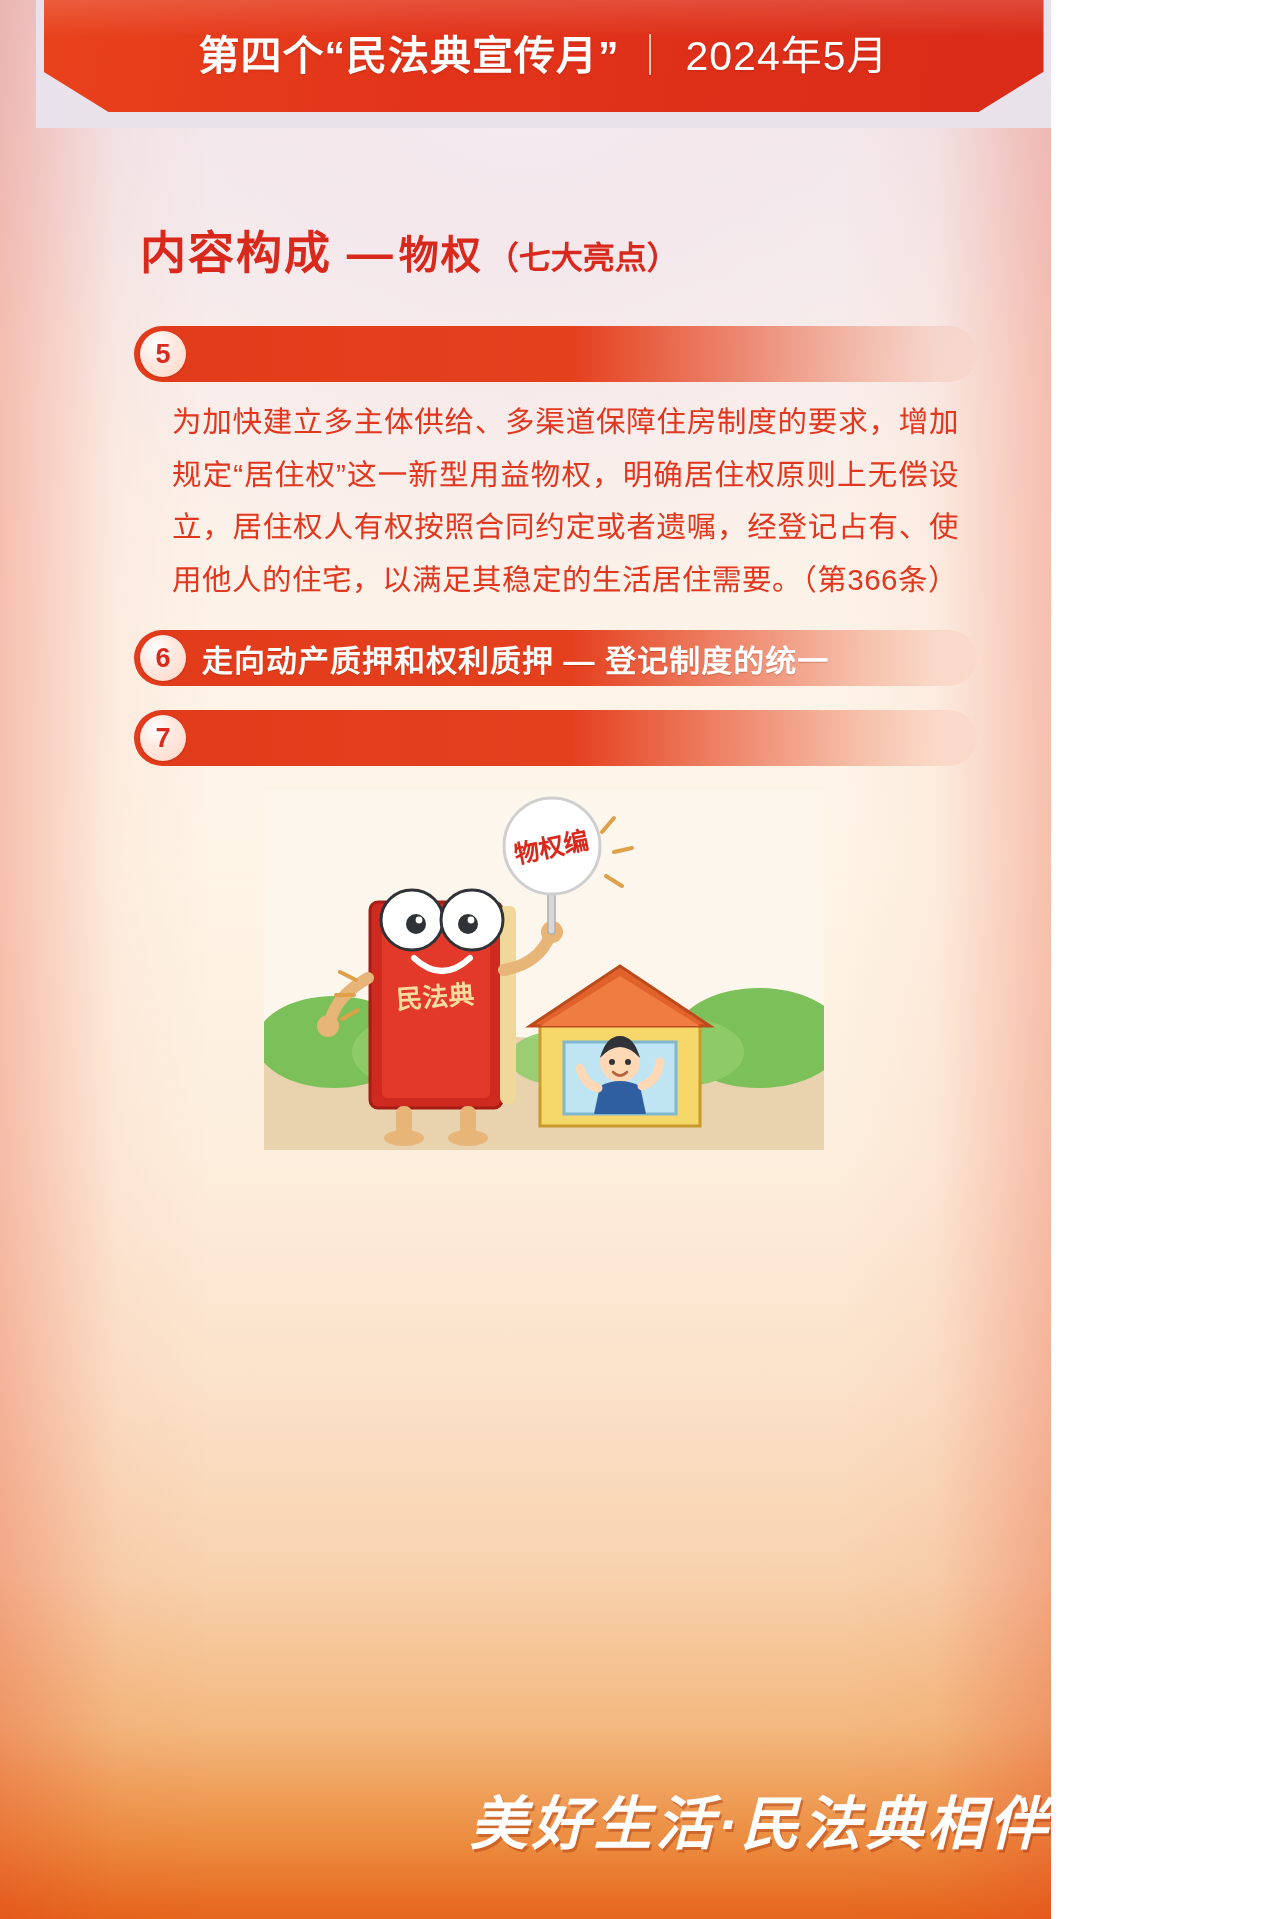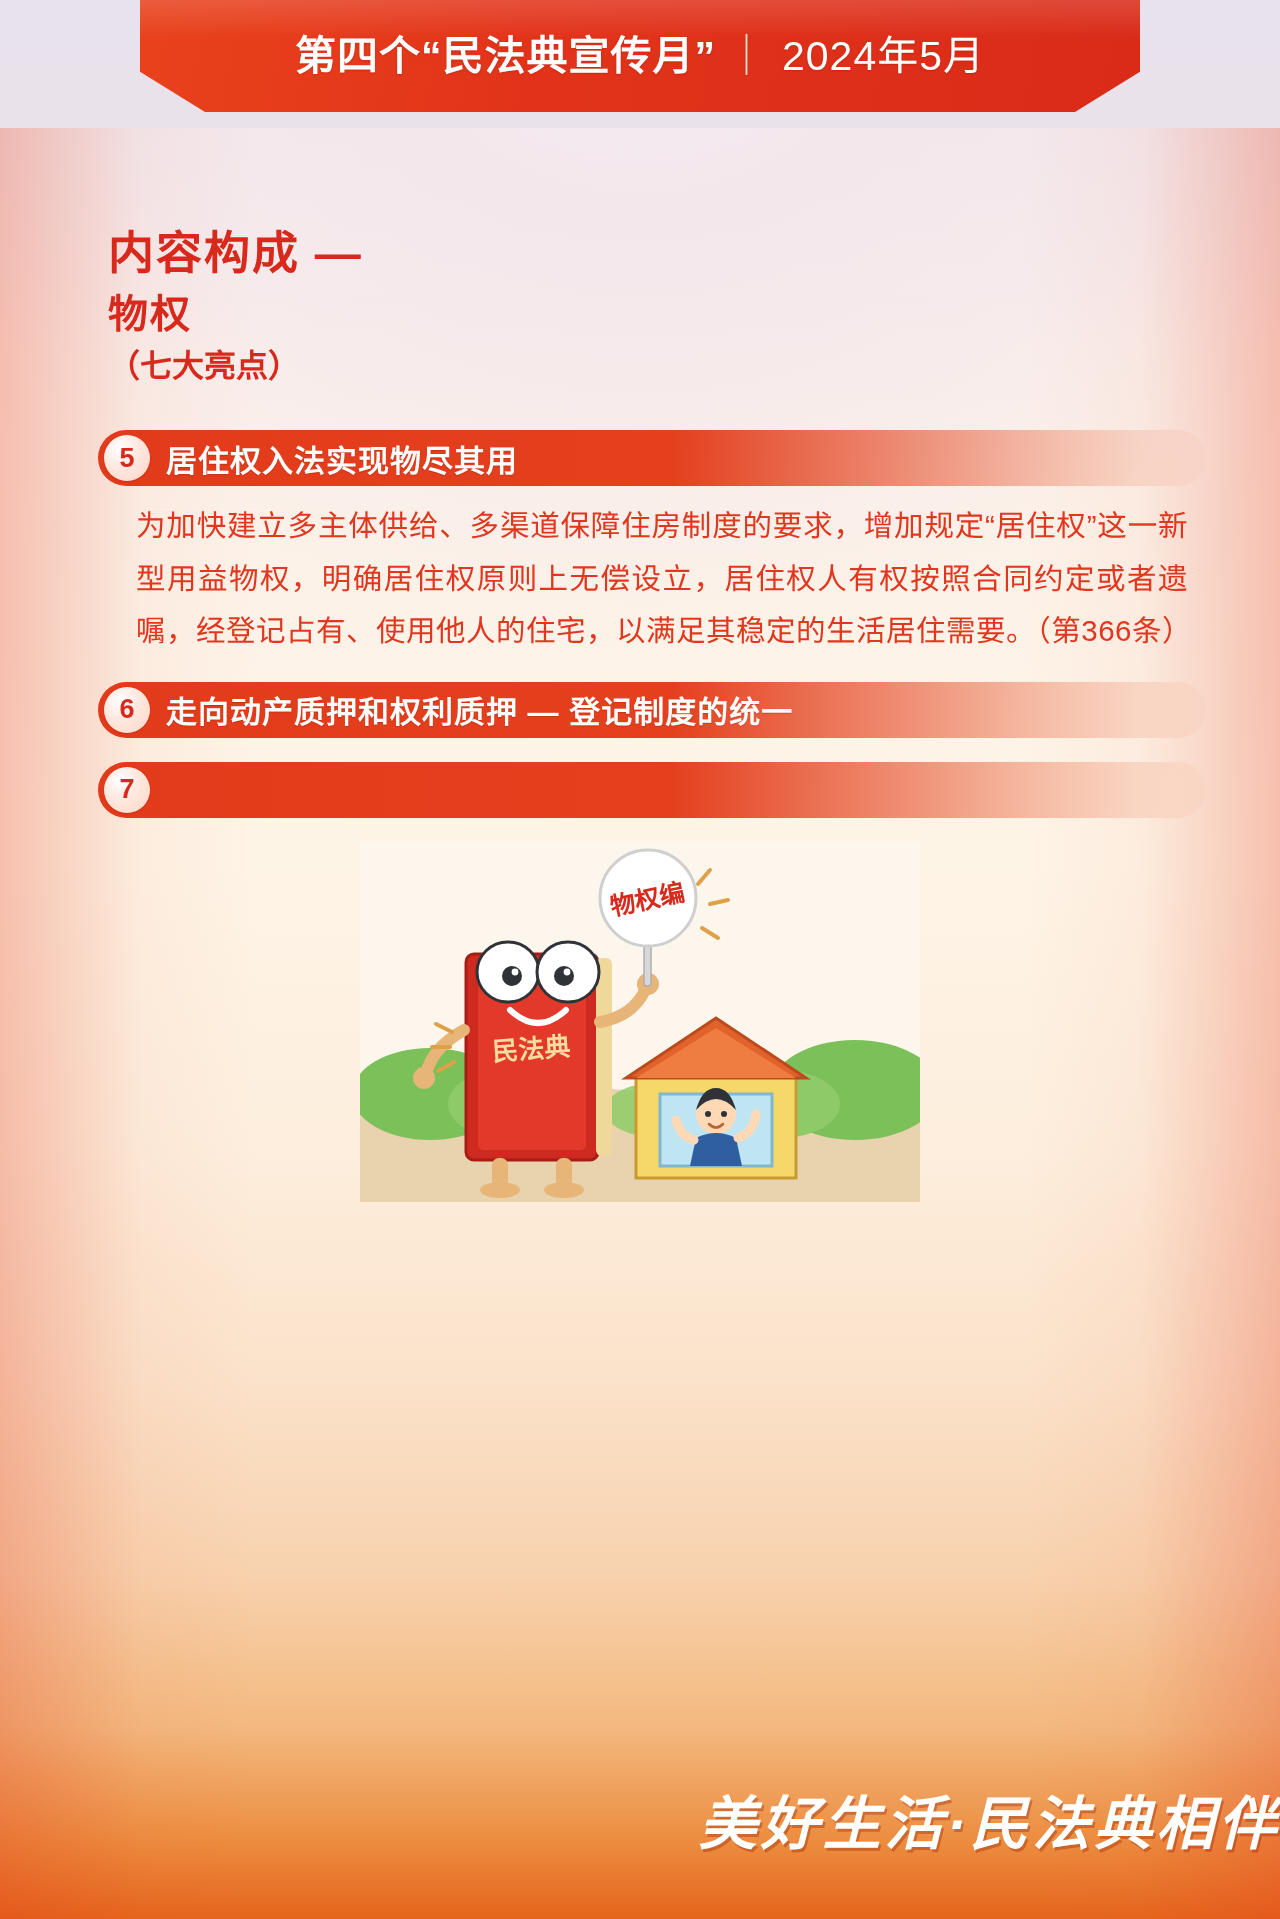--- a/index.html
+++ b/index.html
@@ -9,37 +9,38 @@
   body {
     width: 1280px;
     min-height: 1919px;
     font-family: "Liberation Sans", "DejaVu Sans", sans-serif;
     background: #ffffff;
   }
 
   
   .poster {
     position: relative;
-    width: 1280px;
+    width: 1015px;
     height: 1919px;
     overflow: hidden;
     background:
       radial-gradient(ellipse 110% 60% at 50% 0%, #f6eef2 0%, #f3e7ec 18%, rgba(243,231,236,0) 55%),
       linear-gradient(180deg,
         #ece2ea 0%,
         #f4eaec 8%,
         #fbf0ea 18%,
         #fdf2e8 30%,
         #fef4e6 45%,
         #fdeedd 60%,
         #fbe2ca 72%,
         #f8d2ae 82%,
         #f3b97f 90%,
         #ec8c3f 96%,
         #e5651c 100%);
+    padding-left: 36px;
   }
   
   .poster::before {
     content: "";
     position: absolute;
     inset: 0;
     background:
       linear-gradient(90deg, rgba(226,58,27,0.28) 0%, rgba(226,58,27,0.04) 11%, rgba(226,58,27,0) 20%),
       linear-gradient(270deg, rgba(226,58,27,0.28) 0%, rgba(226,58,27,0.04) 11%, rgba(226,58,27,0) 20%);
     pointer-events: none;
@@ -97,21 +98,20 @@
     position: relative;
     padding: 0 58px;
   }
   .section-title {
     margin-top: 88px;
     margin-left: 46px;
     display: flex;
     align-items: baseline;
     color: #d9291c;
     white-space: nowrap;
-    flex-direction: column;
   }
   .st-main {
     font-size: 46px;
     font-weight: bold;
     letter-spacing: 2px;
   }
   .st-key {
     font-size: 40px;
     font-weight: bold;
     margin-left: 4px;
@@ -231,21 +231,20 @@
       <span class="st-key">物权</span>
       <span class="st-sub">（七大亮点）</span>
     </div>
 
     <div class="items">
 
       <div class="item">
         <div class="item-head">
           <div class="head-bar"></div>
           <div class="badge">5</div>
-          <div class="head-title">居住权入法实现物尽其用</div>
         </div>
         <div class="item-body">为加快建立多主体供给、多渠道保障住房制度的要求，增加规定“居住权”这一新型用益物权，明确居住权原则上无偿设立，居住权人有权按照合同约定或者遗嘱，经登记占有、使用他人的住宅，以满足其稳定的生活居住需要。（第366条）</div>
       </div>
 
       <div class="item">
         <div class="item-head">
           <div class="head-bar"></div>
           <div class="badge">6</div>
           <div class="head-title">走向动产质押和权利质押 — 登记制度的统一</div>
         </div>

